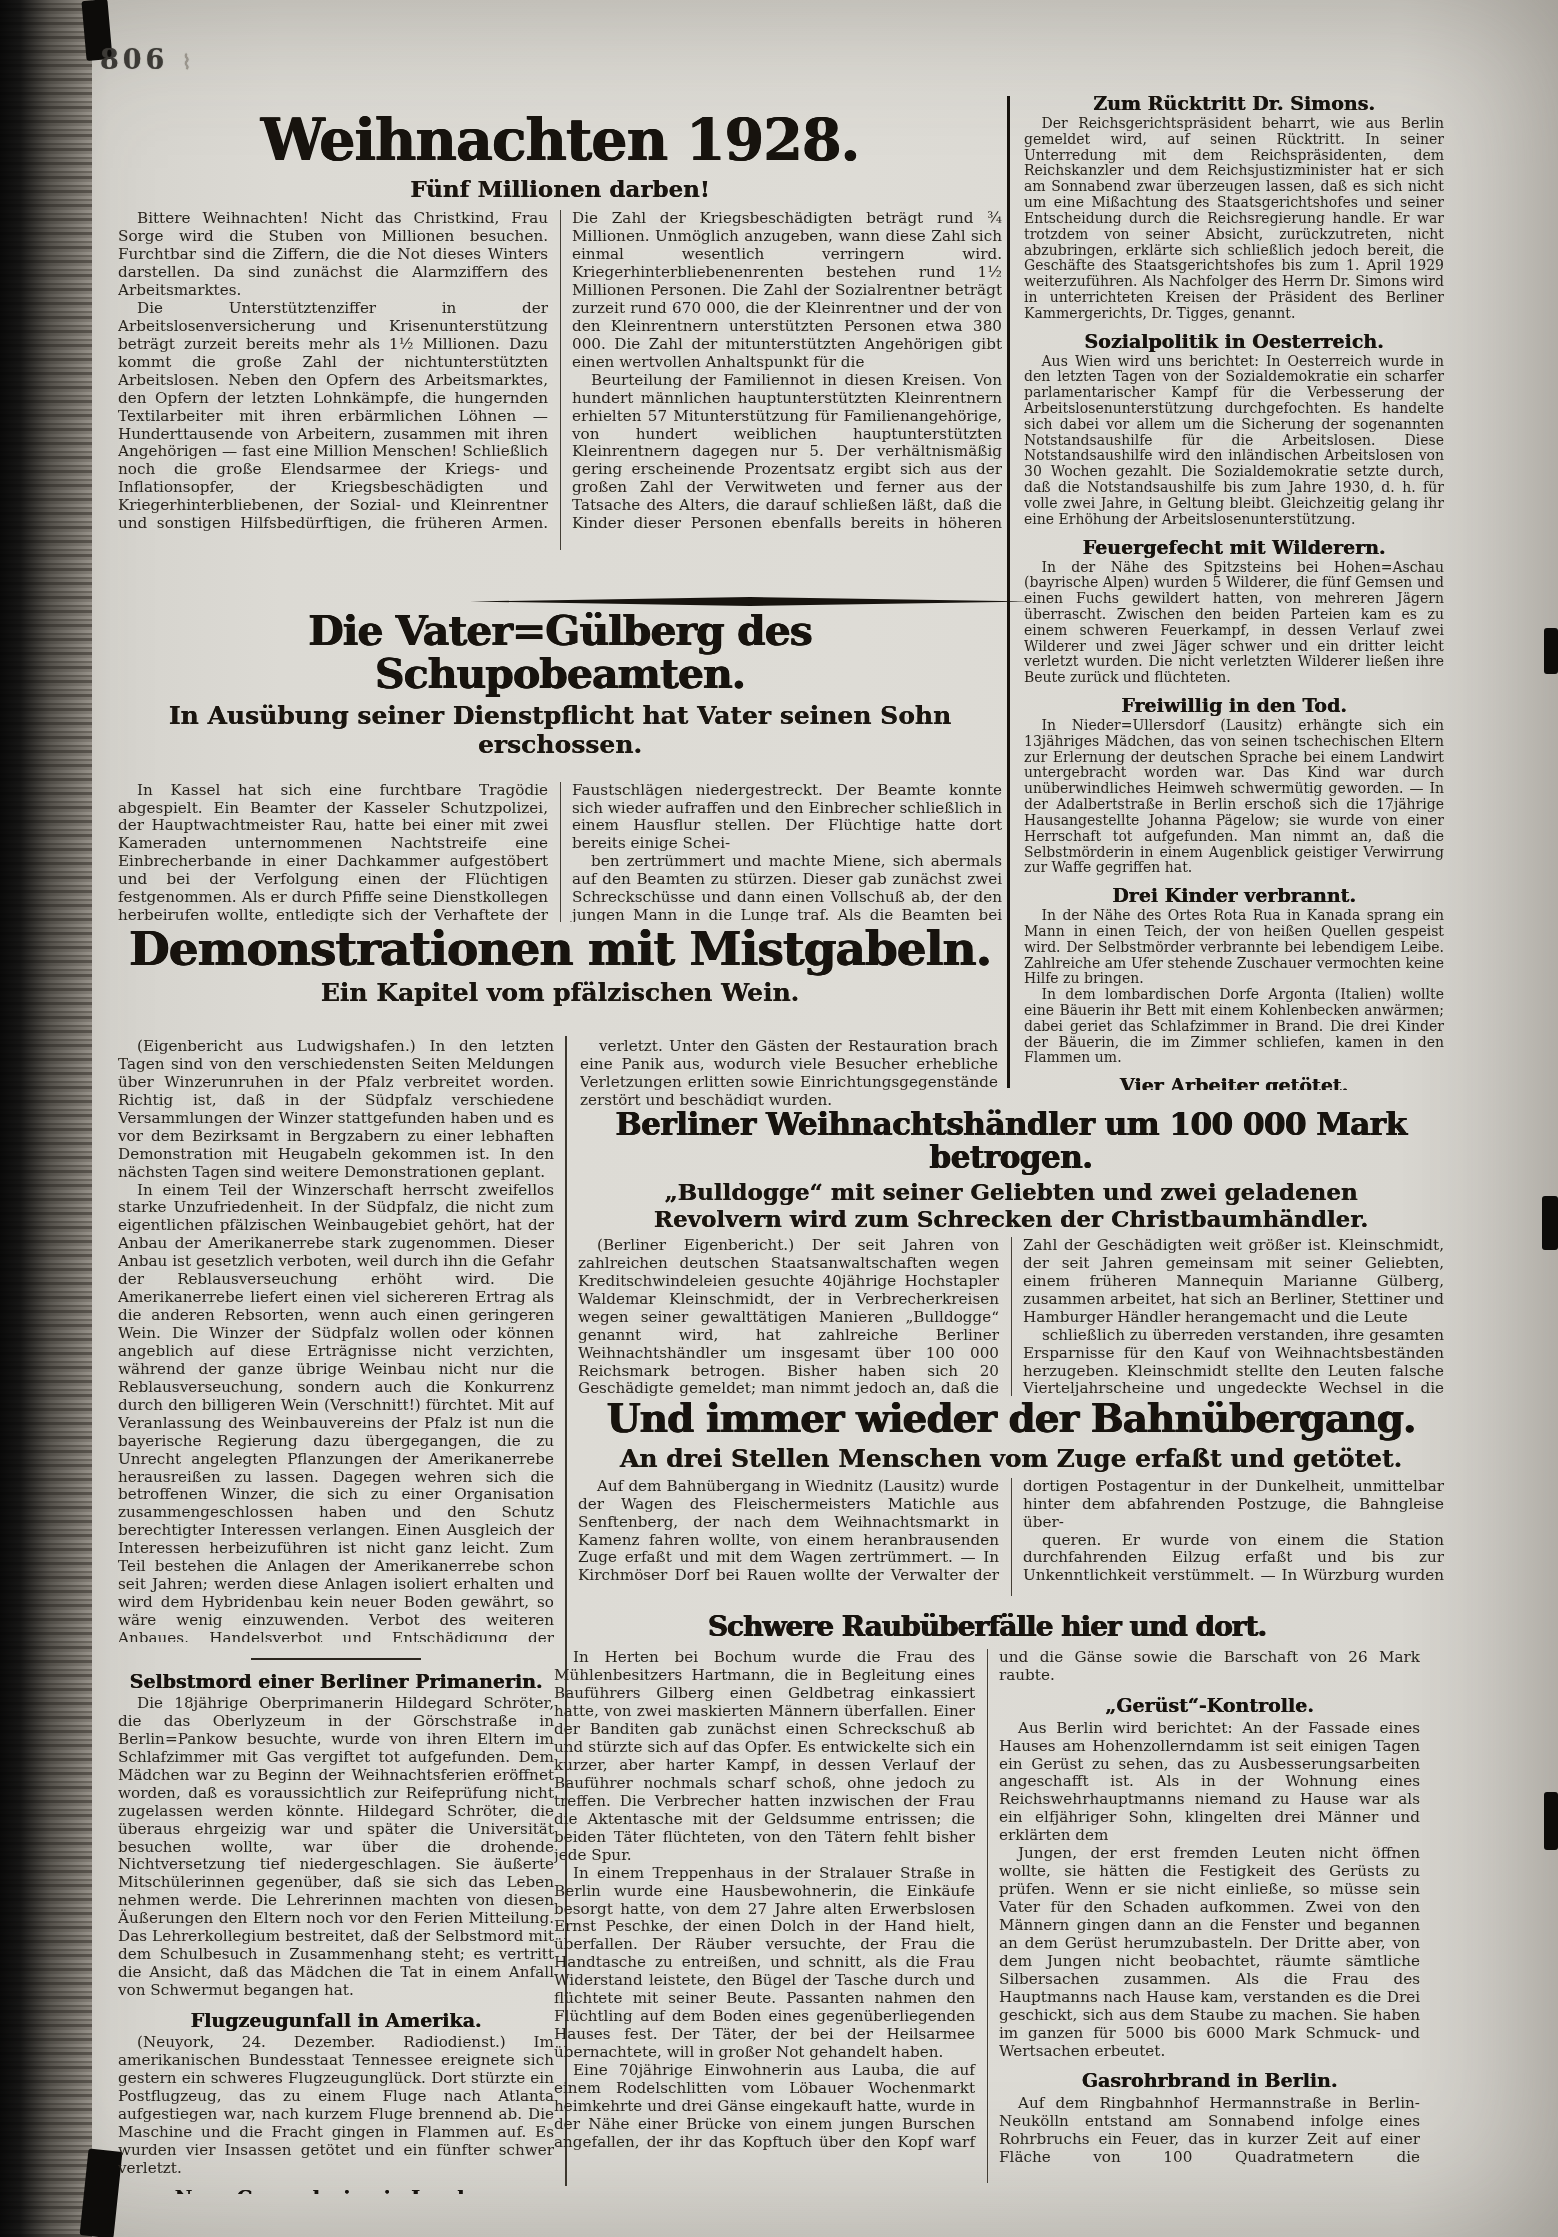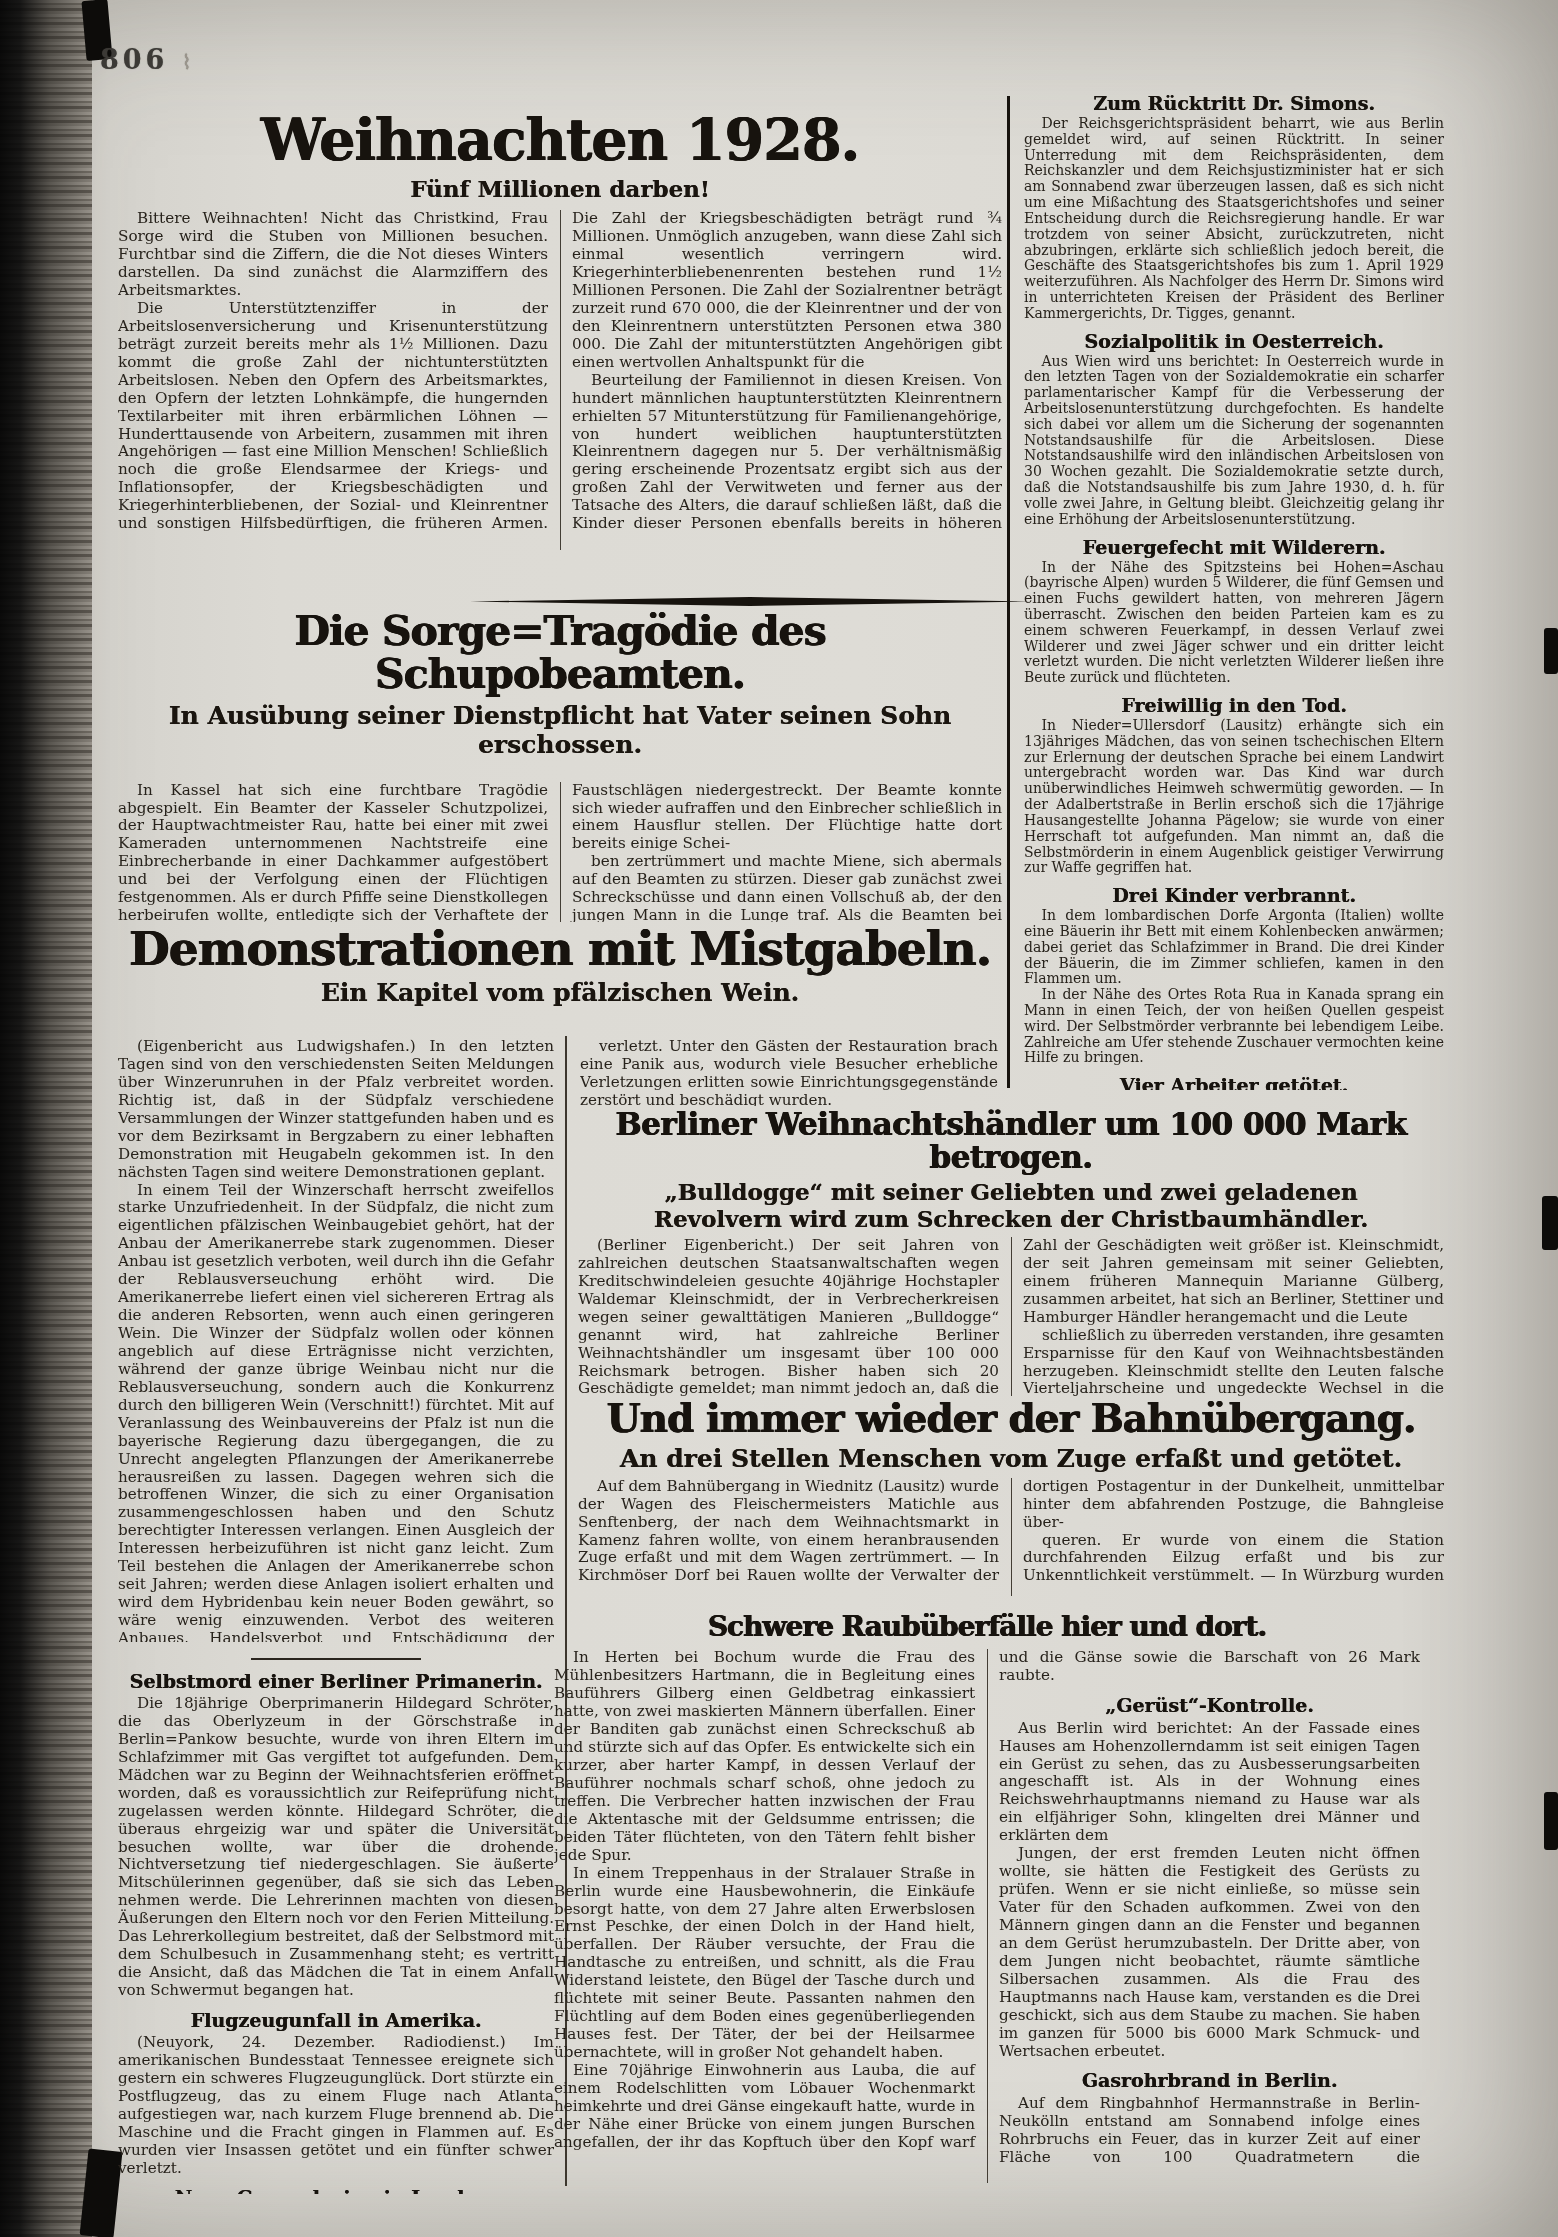--- a/index.html
+++ b/index.html
@@ -116,21 +116,21 @@
     <div class="body-text cols2">
         <p>Bittere Weihnachten! Nicht das Christkind, Frau Sorge wird die Stuben von Millionen besuchen. Furchtbar sind die Ziffern, die die Not dieses Winters darstellen. Da sind zunächst die Alarmziffern des Arbeitsmarktes.</p>
         <p>Die Unterstütztenziffer in der Arbeitslosenversicherung und Krisenunterstützung beträgt zurzeit bereits mehr als 1½ Millionen. Dazu kommt die große Zahl der nichtunterstützten Arbeitslosen. Neben den Opfern des Arbeitsmarktes, den Opfern der letzten Lohnkämpfe, die hungernden Textilarbeiter mit ihren erbärmlichen Löhnen — Hunderttausende von Arbeitern, zusammen mit ihren Angehörigen — fast eine Million Menschen! Schließlich noch die große Elendsarmee der Kriegs- und Inflationsopfer, der Kriegsbeschädigten und Kriegerhinterbliebenen, der Sozial- und Kleinrentner und sonstigen Hilfsbedürftigen, die früheren Armen. Die Zahl der Kriegsbeschädigten beträgt rund ¾ Millionen. Unmöglich anzugeben, wann diese Zahl sich einmal wesentlich verringern wird. Kriegerhinterbliebenenrenten bestehen rund 1½ Millionen Personen. Die Zahl der Sozialrentner beträgt zurzeit rund 670 000, die der Kleinrentner und der von den Kleinrentnern unterstützten Personen etwa 380 000. Die Zahl der mitunterstützten Angehörigen gibt einen wertvollen Anhaltspunkt für die</p>
         <p>Beurteilung der Familiennot in diesen Kreisen. Von hundert männlichen hauptunterstützten Kleinrentnern erhielten 57 Mitunterstützung für Familienangehörige, von hundert weiblichen hauptunterstützten Kleinrentnern dagegen nur 5. Der verhältnismäßig gering erscheinende Prozentsatz ergibt sich aus der großen Zahl der Verwitweten und ferner aus der Tatsache des Alters, die darauf schließen läßt, daß die Kinder dieser Personen ebenfalls bereits in höheren Lebensaltern stehen und einen eigenen Haushalt mit besonderer Existenzgrundlage führen, also als mitunterstützte Angehörige nur in seltenen Fällen in Frage kommen. Die Zahl der sonstigen Hilfsbedürftigen (früheren Armen) beziffert sich auf rund 900 000.</p>
       </div>
   </div>
 
   <div id="swell"></div>
 
   <div id="vater" class="sec">
-    <h1 class="headline">Die Sorge=Tragödie des Schupobeamten.</h1>
+    <h1 class="headline">Die Vater=Gülberg des Schupobeamten.</h1>
     <h2 class="subhead">In Ausübung seiner Dienstpflicht hat Vater seinen Sohn erschossen.</h2>
     <div class="body-text cols2">
         <p>In Kassel hat sich eine furchtbare Tragödie abgespielt. Ein Beamter der Kasseler Schutzpolizei, der Hauptwachtmeister Rau, hatte bei einer mit zwei Kameraden unternommenen Nachtstreife eine Einbrecherbande in einer Dachkammer aufgestöbert und bei der Verfolgung einen der Flüchtigen festgenommen. Als er durch Pfiffe seine Dienstkollegen herbeirufen wollte, entledigte sich der Verhaftete der ihm angelegten Handschellen und ergriff die Flucht. Jetzt setzte eine wilde Jagd ein. Rau holte den Flüchtling ein, wurde aber von diesem mit einigen Faustschlägen niedergestreckt. Der Beamte konnte sich wieder aufraffen und den Einbrecher schließlich in einem Hausflur stellen. Der Flüchtige hatte dort bereits einige Schei-</p>
         <p>ben zertrümmert und machte Miene, sich abermals auf den Beamten zu stürzen. Dieser gab zunächst zwei Schreckschüsse und dann einen Vollschuß ab, der den jungen Mann in die Lunge traf. Als die Beamten bei dem Scheine einer Straßenlaterne den Schwerverwundeten betrachteten, erkannte Rau, daß er seinen Sohn niedergeschossen hatte. Rau stellte sich der Kriminalpolizei. Es wurde festgestellt, daß er in Ausübung seiner Dienstpflicht gehandelt hat. — Der junge Rau dürfte kaum mit dem Leben davonkommen. Er hatte sich vor einiger Zeit einer Einbrecherbande angeschlossen und war deswegen von seinen Eltern aus der Wohnung gewiesen worden.</p>
       </div>
   </div>
 
   <div id="demonhead" class="sec">
     <h1 class="headline">Demonstrationen mit Mistgabeln.</h1>
     <h2 class="subhead">Ein Kapitel vom pfälzischen Wein.</h2>
@@ -220,22 +220,22 @@
     </div>
     <div class="rail-article">
       <h4 class="subhead4">Freiwillig in den Tod.</h4>
       <div class="body-text">
           <p>In Nieder=Ullersdorf (Lausitz) erhängte sich ein 13jähriges Mädchen, das von seinen tschechischen Eltern zur Erlernung der deutschen Sprache bei einem Landwirt untergebracht worden war. Das Kind war durch unüberwindliches Heimweh schwermütig geworden. — In der Adalbertstraße in Berlin erschoß sich die 17jährige Hausangestellte Johanna Pägelow; sie wurde von einer Herrschaft tot aufgefunden. Man nimmt an, daß die Selbstmörderin in einem Augenblick geistiger Verwirrung zur Waffe gegriffen hat.</p>
         </div>
     </div>
     <div class="rail-article">
       <h4 class="subhead4">Drei Kinder verbrannt.</h4>
       <div class="body-text">
+          <p>In der Nähe des Ortes Rota Rua in Kanada sprang ein Mann in einen Teich, der von heißen Quellen gespeist wird. Der Selbstmörder verbrannte bei lebendigem Leibe. Zahlreiche am Ufer stehende Zuschauer vermochten keine Hilfe zu bringen.</p>
           <p>In dem lombardischen Dorfe Argonta (Italien) wollte eine Bäuerin ihr Bett mit einem Kohlenbecken anwärmen; dabei geriet das Schlafzimmer in Brand. Die drei Kinder der Bäuerin, die im Zimmer schliefen, kamen in den Flammen um.</p>
-          <p>In der Nähe des Ortes Rota Rua in Kanada sprang ein Mann in einen Teich, der von heißen Quellen gespeist wird. Der Selbstmörder verbrannte bei lebendigem Leibe. Zahlreiche am Ufer stehende Zuschauer vermochten keine Hilfe zu bringen.</p>
         </div>
     </div>
     <div class="rail-article">
       <h4 class="subhead4">Vier Arbeiter getötet.</h4>
 
     </div>
   </div>
 
 </div>
 

